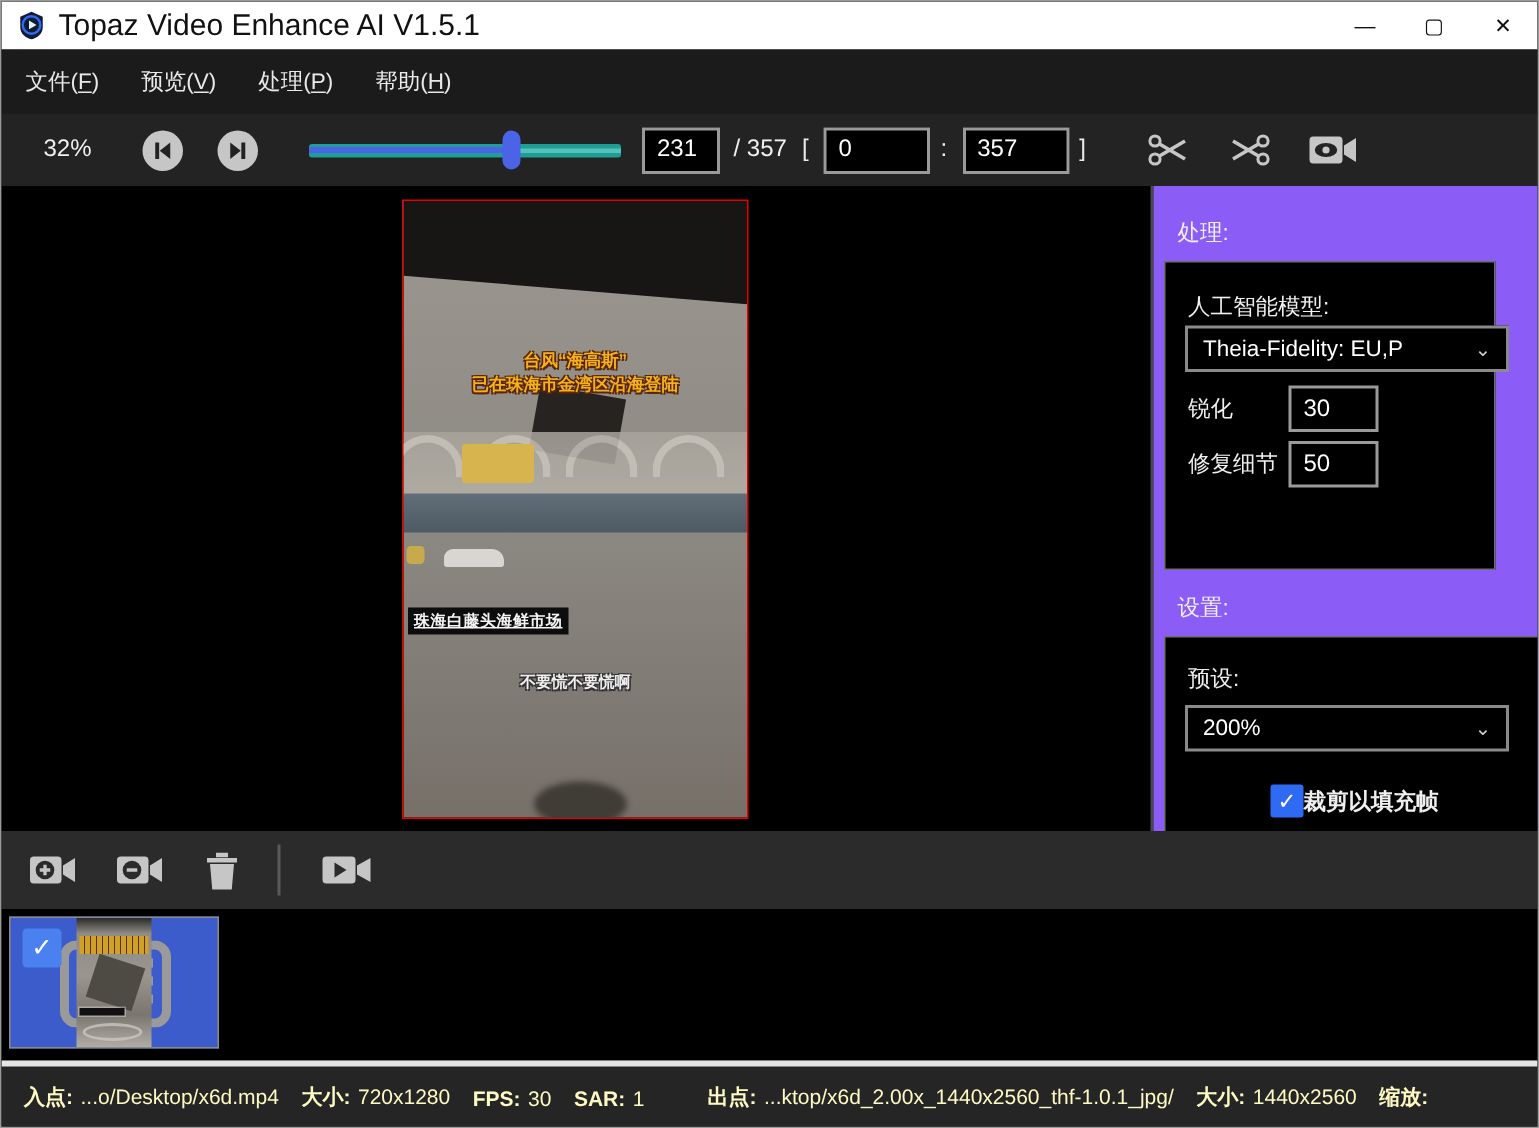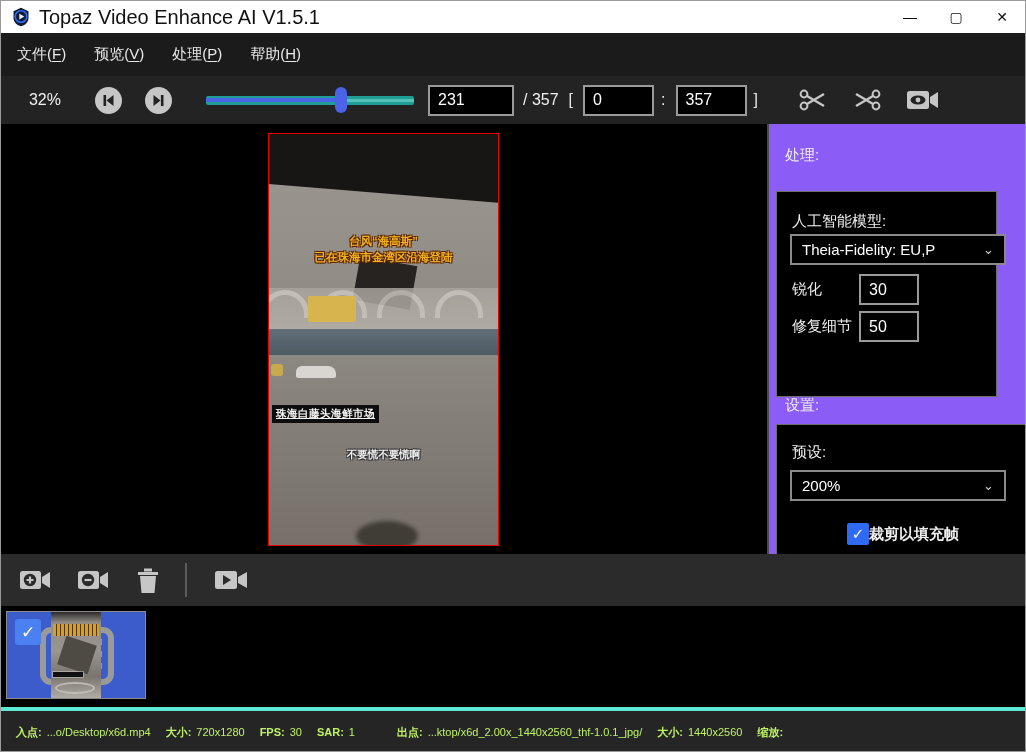--- a/index.html
+++ b/index.html
@@ -46,21 +46,21 @@
   .slider .track { position:absolute; left:0; right:0; top:10px; height:9px;
     background:#1e9e94; border-radius:2px; }
   .slider .track-light { position:absolute; left:64%; right:0; top:13px; height:3px;
     background:#53c3b9; }
   .slider .progress { position:absolute; left:0; width:64.7%; top:12px; height:4px;
     background:#4a63e7; }
   .slider .handle { position:absolute; left:calc(64.7% - 6px); top:1px; width:12px; height:26px;
     background:#4a63e7; border-radius:6px; }
   .num-box { height:31px; background:#000; border:2px solid #9a9a9a; color:#fff;
     font-size:16px; font-family:"Liberation Sans",sans-serif; padding:0 8px; }
-  .frame-box { width:86px; margin-left:14px; }
+  .frame-box { width:52px; margin-left:14px; }
   .frame-total { margin-left:9px; }
   .bracket { color:#e8e8e8; }
   .bracket.open { margin-left:10px; }
   .trim-box { width:71px; margin-left:10px; }
   .colon { margin-left:7px; }
   .bracket.close { margin-left:7px; }
   .tool-icon { margin-left:24px; display:flex; align-items:center; }
   .tool-icon.scissors1 { margin-left:40px; }
 
   
@@ -98,21 +98,21 @@
     color:#efefef; font-size:10.5px; font-weight:bold;
     text-shadow:-1px -1px 0 #333, 1px -1px 0 #333, -1px 1px 0 #333, 1px 1px 0 #333; }
   .vid-bottomblob { position:absolute; left:38%; bottom:-6px; width:62px; height:30px; background:#403c36;
     border-radius:50%; filter:blur(2px); }
 
   
   .rpanel { position:absolute; left:768px; top:0; width:258px; height:430px; background:#8b5cf6;
     color:#efefef; font-size:15px; overflow:hidden; }
   .rpanel .section-title { position:absolute; left:16px; }
   .groupbox { position:absolute; border:1px solid #6e6e6e; background:#000; }
-  .gb1 { left:7px; top:67px; width:221px; height:206px; }
+  .gb1 { left:7px; top:50px; width:221px; height:206px; }
   .gb2 { left:7px; top:300px; width:289px; height:160px; }
   .gb-label { position:absolute; left:15px; color:#efefef; }
   .dropdown { position:absolute; left:13px; width:216px; height:31px; background:#000;
     border:2px solid #8a8a8a; color:#fff; display:flex; align-items:center;
     padding:0 10px; font-size:15px; }
   .dropdown .chev { margin-left:auto; color:#cfcfcf; font-size:13px; }
   .param-row { position:absolute; left:15px; display:flex; align-items:center; }
   .param-row .plabel { width:67px; color:#efefef; }
   .param-box { width:60px; height:31px; }
   .chk-row { position:absolute; left:70px; display:flex; align-items:center; }
@@ -144,21 +144,21 @@
     background:repeating-linear-gradient(90deg,#d8a21f 0 3px,#4b2a05 3px 4px); opacity:.9; }
   .mini-blob { position:absolute; left:10px; top:28px; width:32px; height:30px; background:#4e4a44;
     transform:rotate(18deg); }
   .mini-tag { position:absolute; left:2px; top:60px; width:30px; height:5px; background:#111;
     box-shadow:0 0 0 1px rgba(255,255,255,.35); }
   .mini-swirl { position:absolute; left:4px; top:70px; width:40px; height:12px;
     border:2px solid #c9c5bf; border-radius:50%; opacity:.8; }
 
   
   .statusbar { position:absolute; left:0; top:706px; width:100%; height:46px; background:#252525;
-    color:#bef264; display:flex; align-items:center; font-size:11px; border-top:4px solid #5eead4; }
+    color:#fef9c3; display:flex; align-items:center; font-size:14px; border-top:4px solid #e5e5e5; }
   .stat-item { margin-left:15px; white-space:nowrap; }
   .stat-item b { font-weight:bold; }
   .stat-item .sv { font-weight:normal; margin-left:5px; }
   .stat-item.out { margin-left:42px; }
 </style>
 </head>
 <body>
 
 <div id="app">
 

